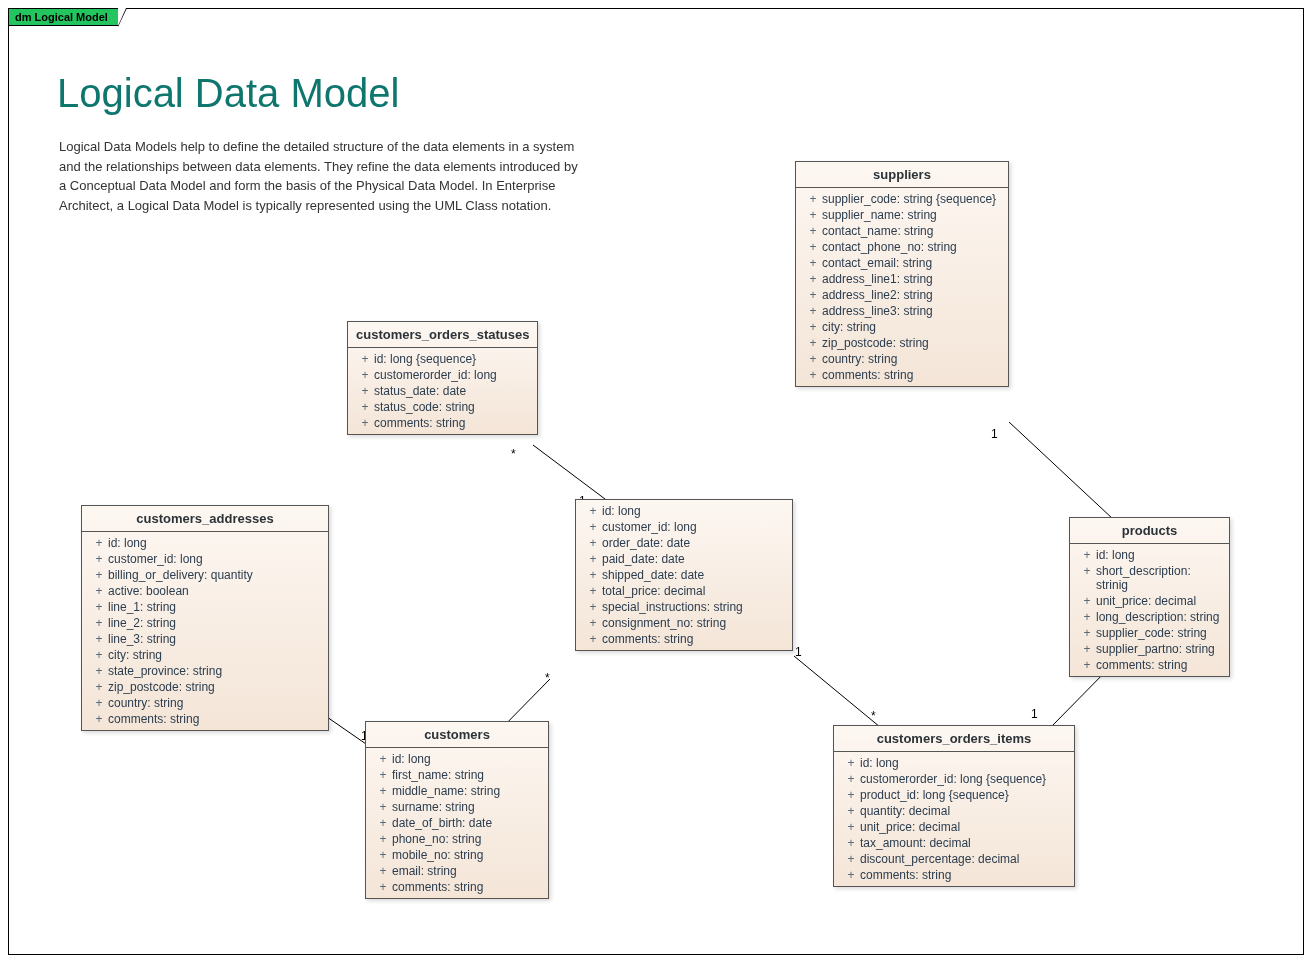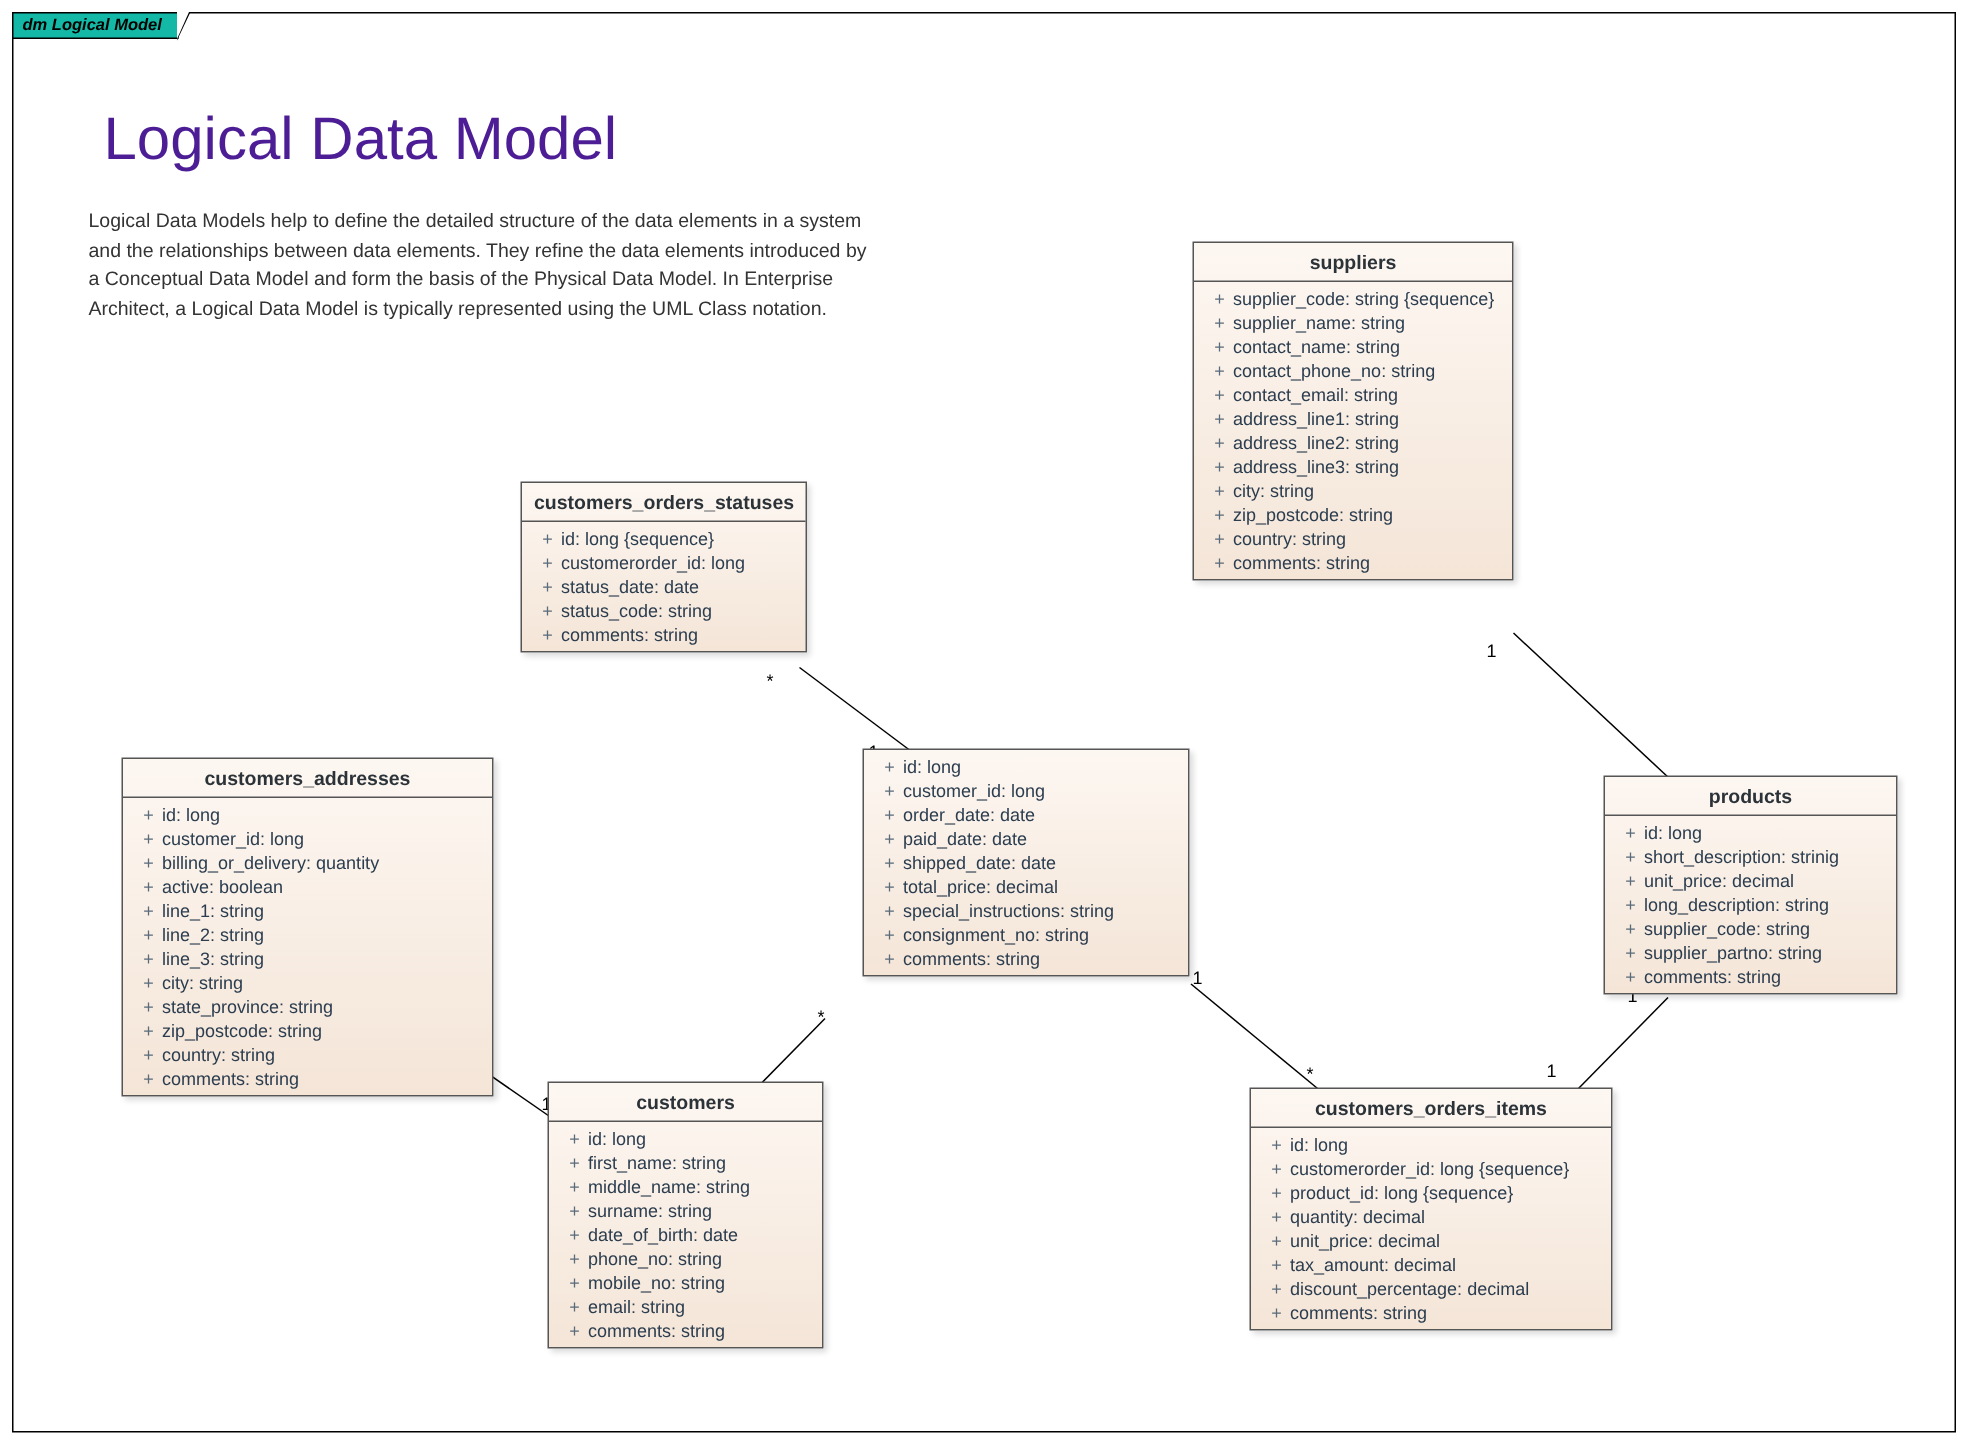--- a/index.html
+++ b/index.html
@@ -12,26 +12,25 @@
     }
     .diagram-frame {
       position: absolute;
       left: 8px; top: 8px;
       right: 8px; bottom: 8px;
       border: 1px solid #000;
     }
     .frame-tab {
       position: absolute;
       left: -1px; top: -1px;
-      background: #14b8a6;
+      background: #22c55e;
       border: 1px solid #000;
       padding: 2px 10px 2px 6px;
       font-size: 11px;
       font-weight: bold;
-      font-style: italic;
     }
     .frame-tab::after {
       content: '';
       position: absolute;
       right: -8px; top: -1px;
       width: 0; height: 0;
       border-top: 18px solid #fff;
       border-right: 8px solid transparent;
     }
     .frame-tab::before {
@@ -40,22 +39,21 @@
       right: -9px; top: -1px;
       width: 0; height: 0;
       border-top: 19px solid #000;
       border-right: 9px solid transparent;
     }
     .page-title {
       position: absolute;
       left: 48px; top: 62px;
       font-size: 40px;
       font-weight: 400;
-      color: #4c1d95;
-      margin-left: 12px;
+      color: #0f766e;
     }
     .intro {
       position: absolute;
       left: 50px; top: 128px;
       width: 520px;
       font-size: 13px;
       line-height: 1.5;
       color: #333;
     }
     .entity {
@@ -307,21 +305,21 @@
           <span class="attr-vis">+</span>
           <span class="attr-text">consignment_no: string</span>
         </div>
         <div class="attr-row">
           <span class="attr-vis">+</span>
           <span class="attr-text">comments: string</span>
         </div>
       </div>
   </div>
 
-  <div class="entity" style="left:1060px; top:508px; width:196px">
+  <div class="entity" style="left:1060px; top:508px; width:161px">
     <div class="entity-title">products</div>
     <div class="attr-list">
         <div class="attr-row">
           <span class="attr-vis">+</span>
           <span class="attr-text">id: long</span>
         </div>
         <div class="attr-row">
           <span class="attr-vis">+</span>
           <span class="attr-text">short_description: strinig</span>
         </div>

